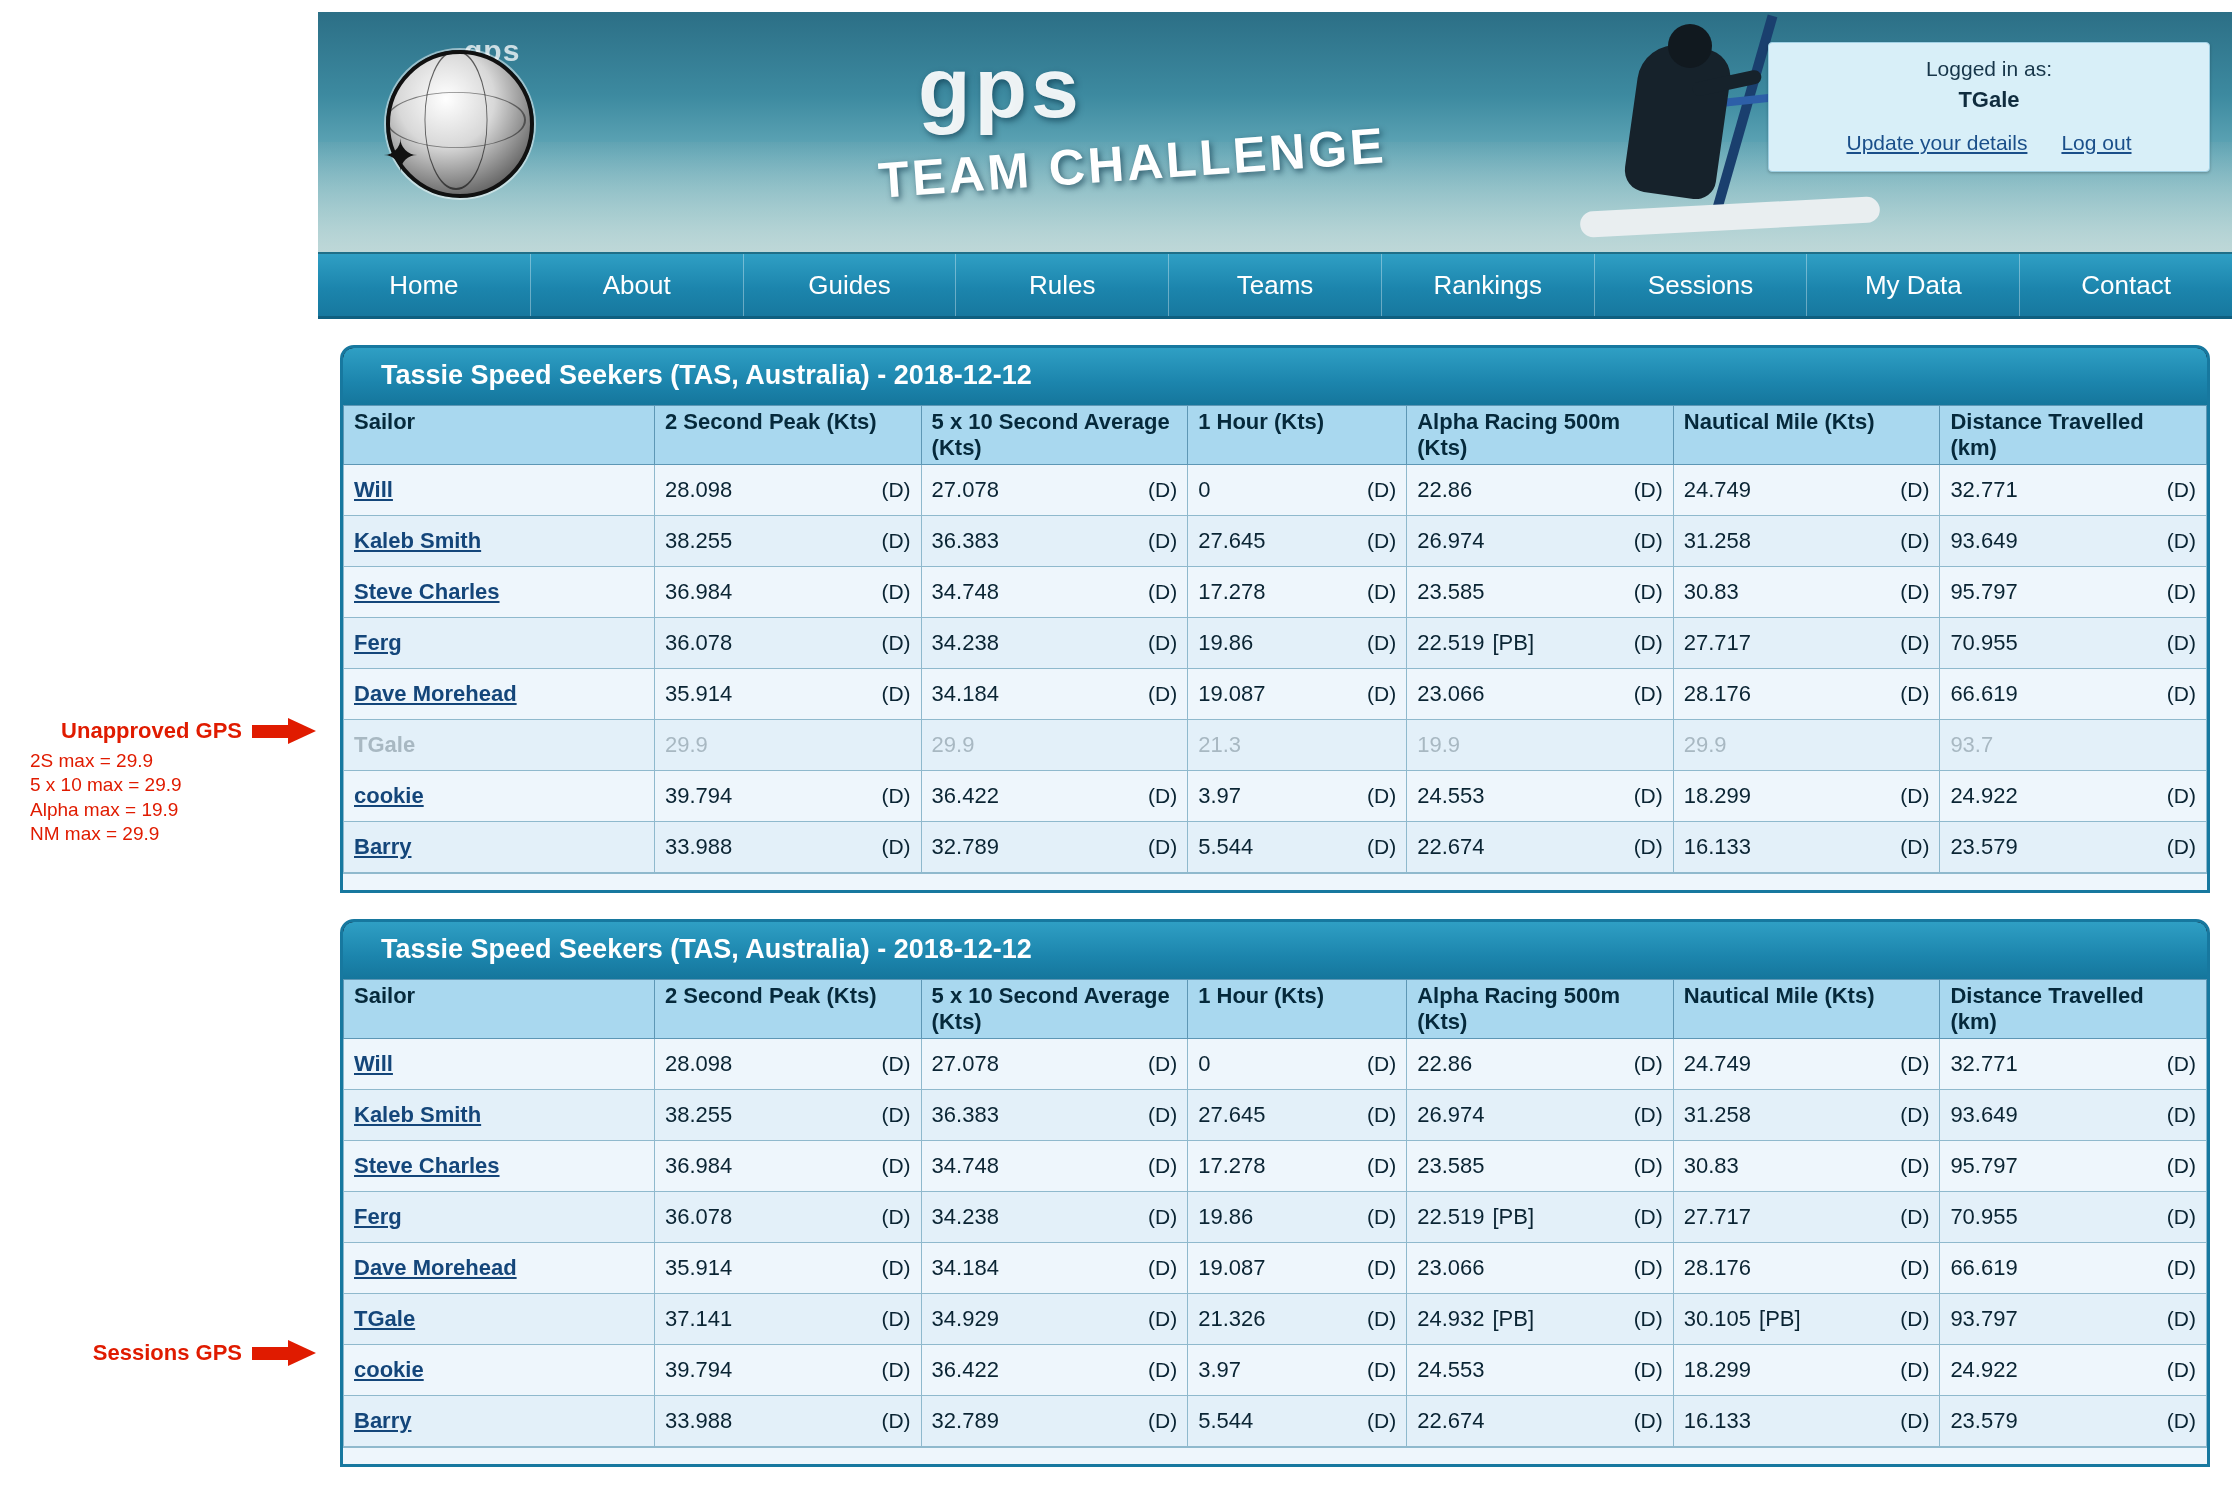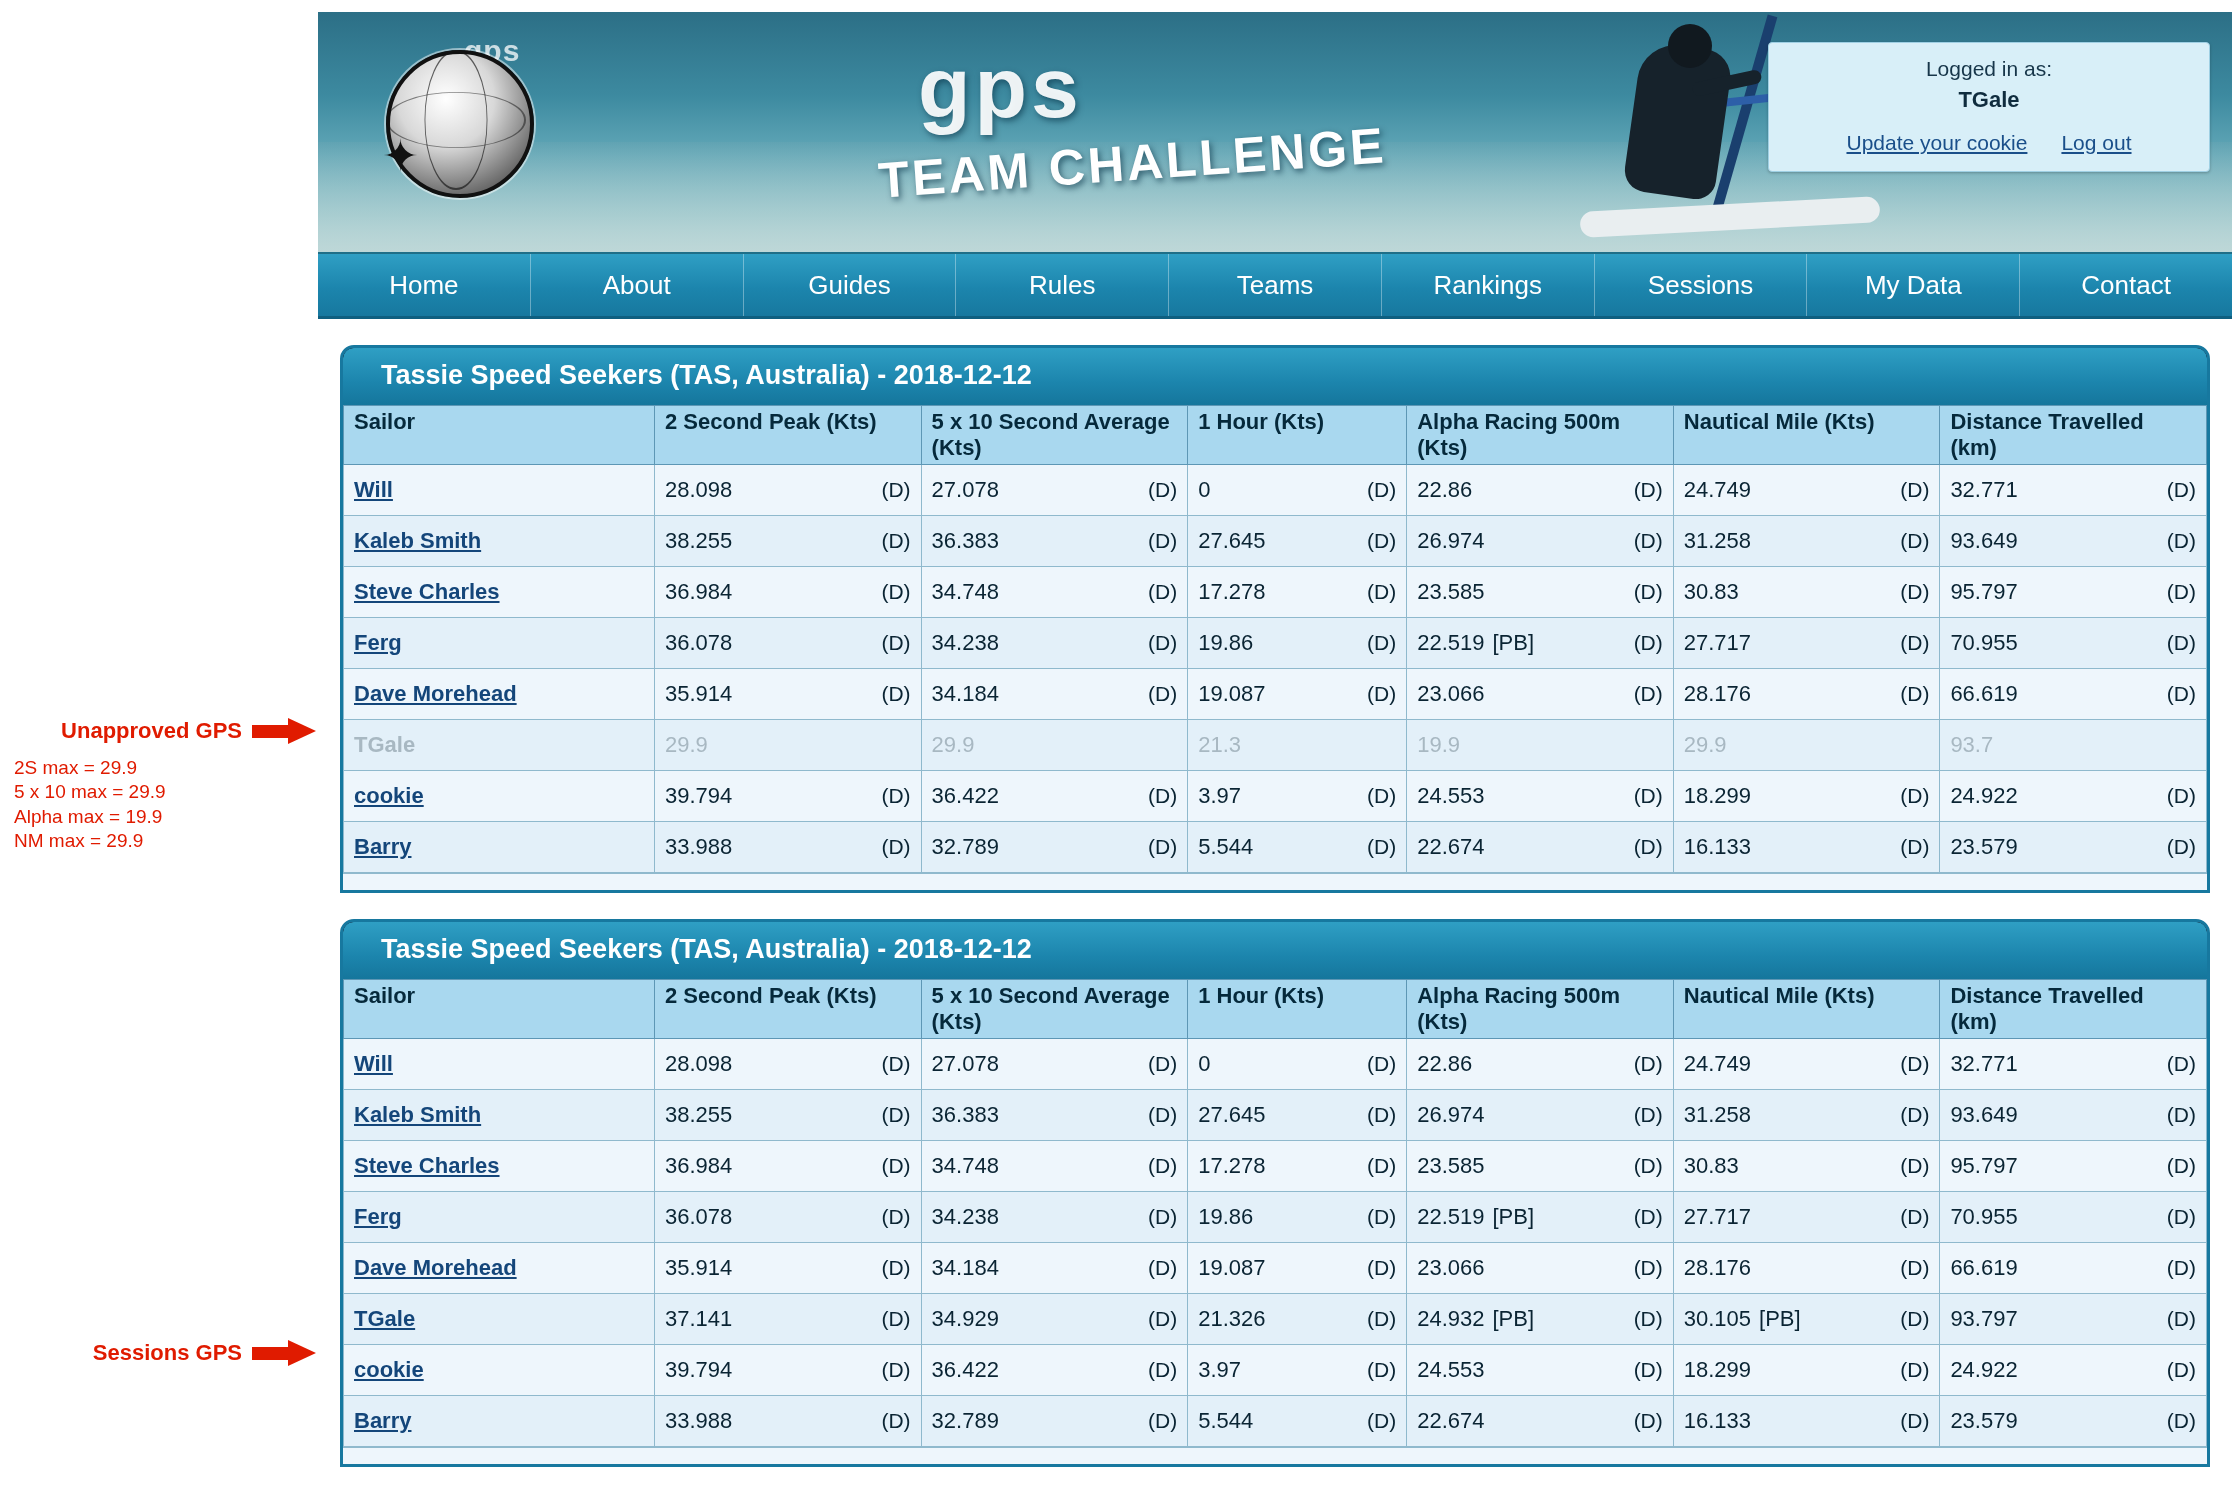--- a/index.html
+++ b/index.html
@@ -58,22 +58,22 @@
     position: absolute;
     left: 36px;
     top: 0;
     width: 0;
     height: 0;
     border-top: 13px solid transparent;
     border-bottom: 13px solid transparent;
     border-left: 28px solid #e01b00;
   }
   .anno-notes {
-    margin-top: 12px;
-    padding-left: 14px;
+    margin-top: 5px;
+    padding-left: 30px;
   }
   .anno-note {
     color: #e01b00;
     font-size: 19px;
     line-height: 1.28;
     white-space: nowrap;
   }
 
   
   .app {
@@ -427,21 +427,21 @@
       <div class="sil-body"></div>
       <div class="sil-head"></div>
       <div class="sil-arm"></div>
       <div class="sil-board"></div>
     </div>
 
     <div class="login-box">
       <div class="login-line">Logged in as:</div>
       <div class="login-user">TGale</div>
       <div class="login-links">
-        <a>Update your cookie</a>
+        <a>Update your details</a>
         <a>Log out</a>
       </div>
     </div>
   </div>
 
   <div class="navbar">
     <div class="nav-item">Home</div>
     <div class="nav-item">About</div>
     <div class="nav-item">Guides</div>
     <div class="nav-item">Rules</div>

